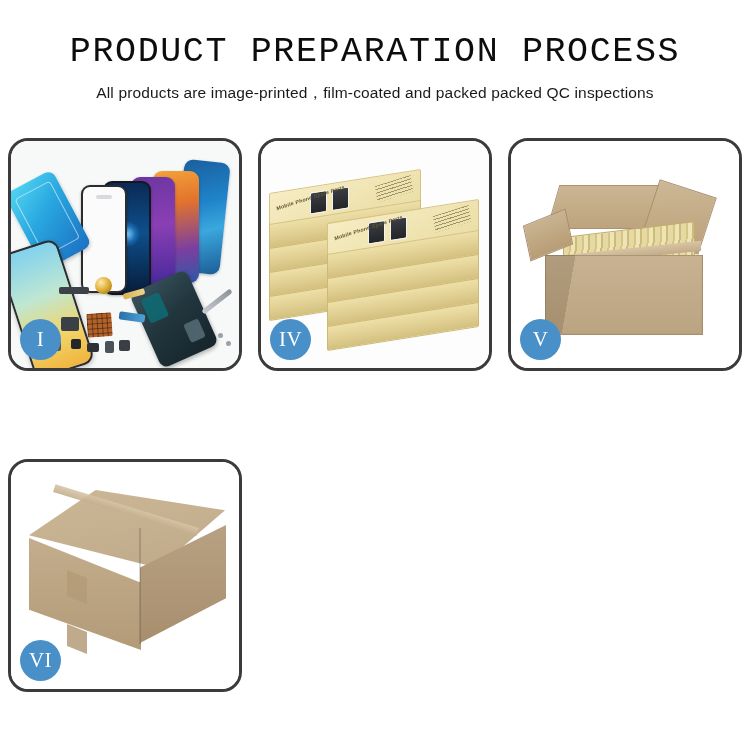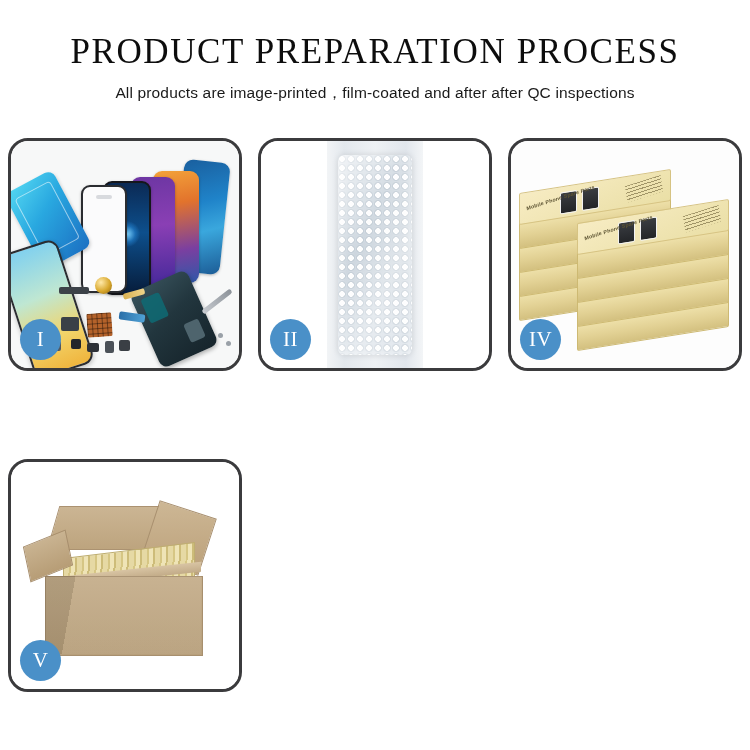--- a/index.html
+++ b/index.html
@@ -15,21 +15,21 @@
     position: relative;
   }
 
   
   .header {
     width: 750px;
     padding-top: 32px;
     text-align: center;
   }
   .title {
-    font-family: Liberation Serif, serif;
+    font-family: Liberation Mono, monospace;
     font-size: 35px;
     font-weight: 500;
     letter-spacing: 1.6px;
     color: #0d0d0d;
     line-height: 40px;
     white-space: nowrap;
   }
   .subtitle {
     font-family: "Liberation Sans", sans-serif;
     font-size: 15.5px;
@@ -351,21 +351,21 @@
   .c6-edge {
     position:absolute; left:128px; top:66px; width:2px; height:116px;
     background: rgba(0,0,0,.14);
   }
 </style>
 </head>
 <body>
 
 <div class="header">
   <div class="title">PRODUCT PREPARATION PROCESS</div>
-  <div class="subtitle">All products are image-printed，film-coated and after after QC inspections</div>
+  <div class="subtitle">All products are image-printed，film-coated and packed packed QC inspections</div>
 </div>
 
 <div class="grid">
 
   <div class="panel">
     <div class="stage">
       <div class="p1-bg"></div>
       <div class="phone ph-far1"></div>
       <div class="phone ph-far2"></div>
       <div class="phone ph-far3"></div>
@@ -385,29 +385,20 @@
       <div class="part chip3"></div>
       <div class="part chip4"></div>
       <div class="part chip5"></div>
       <div class="part screw1"></div>
       <div class="part screw2"></div>
       <div class="part tool"></div>
     </div>
     <div class="badge">I</div>
   </div>
 
-  <div class="panel">
-    <div class="stage">
-      <div class="bw-bg"></div>
-      <div class="bw-sheet"></div>
-      <div class="bw-pack"></div>
-      <div class="bw-gloss"></div>
-    </div>
-    <div class="badge">II</div>
-  </div>
 
 
   <div class="panel">
     <div class="stage">
       <div class="b4-bg"></div>
       <div class="stack">
 
         <div class="sb" style="left:0px;  top:118px;"></div>
         <div class="sb" style="left:0px;  top:94px;"></div>
         <div class="sb" style="left:0px;  top:70px;"></div>
@@ -442,14 +433,27 @@
       <div class="c5-flapRight"></div>
       <div class="c5-contents"></div>
       <div class="c5-flapLeft"></div>
       <div class="c5-lip"></div>
       <div class="c5-body"></div>
       <div class="c5-side"></div>
     </div>
     <div class="badge">V</div>
   </div>
 
+  <div class="panel">
+    <div class="stage">
+      <div class="b6-bg"></div>
+      <div class="c6-top"></div>
+      <div class="c6-seam"></div>
+      <div class="c6-left"></div>
+      <div class="c6-right"></div>
+      <div class="c6-edge"></div>
+      <div class="c6-tape1"></div>
+      <div class="c6-tape2"></div>
+    </div>
+    <div class="badge">VI</div>
+  </div>
 
 </div>
 
 </body></html>

